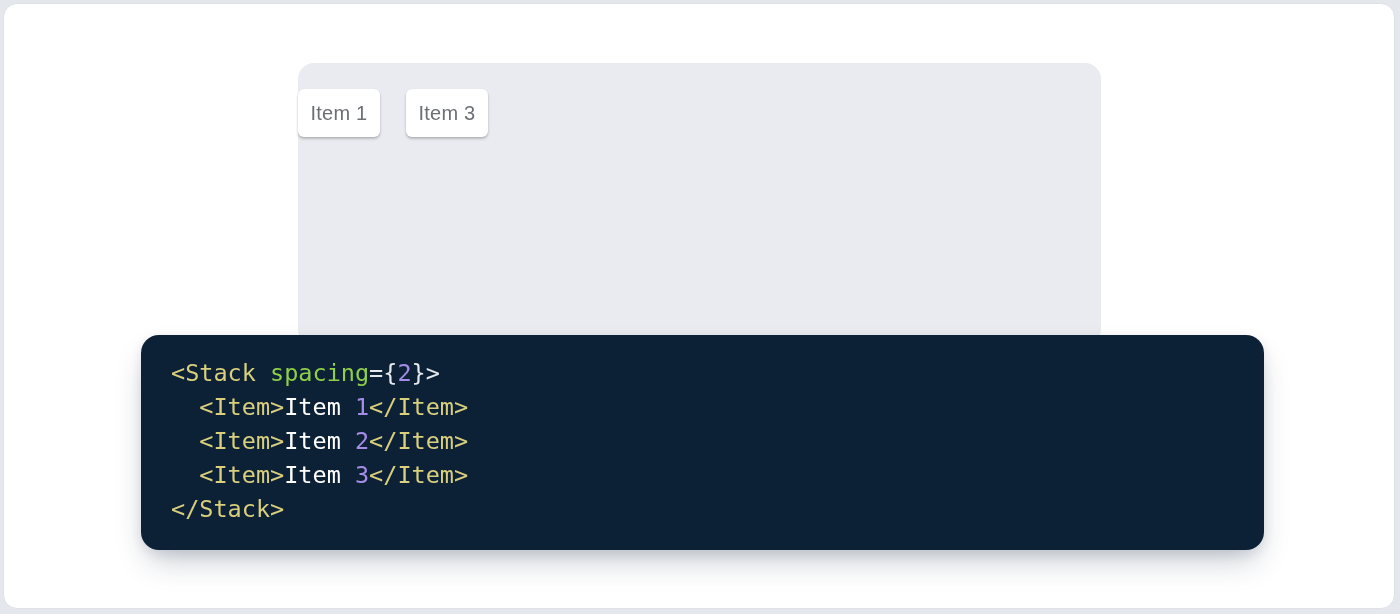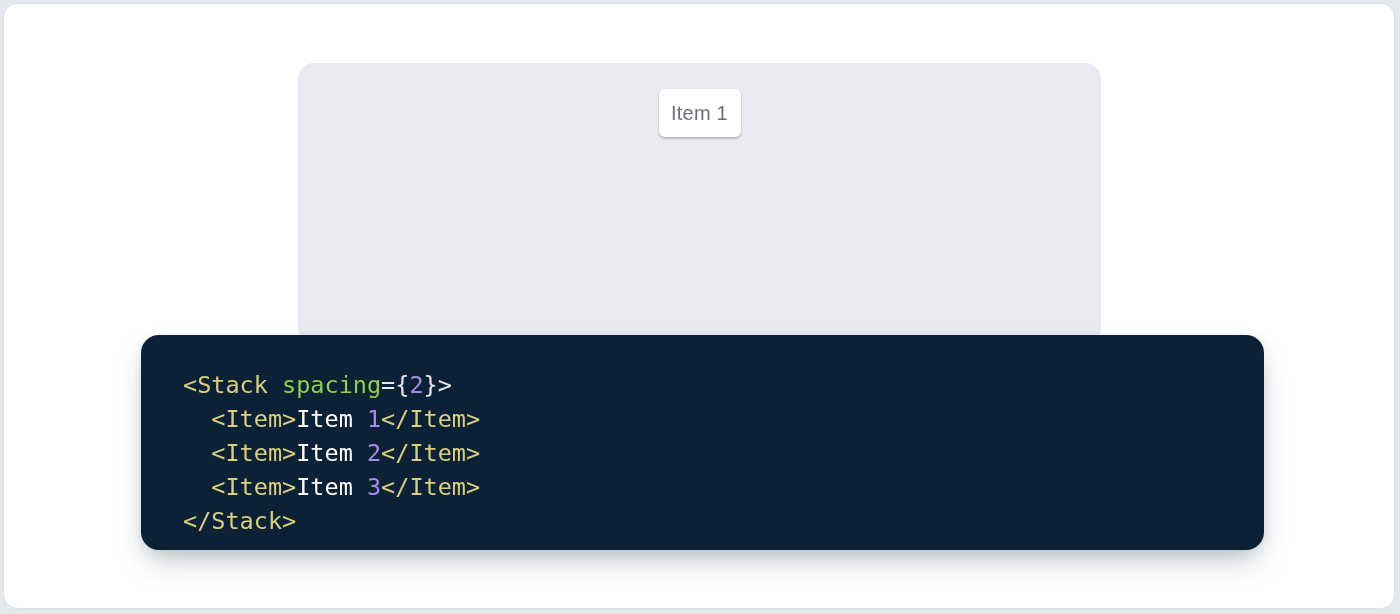--- a/index.html
+++ b/index.html
@@ -27,22 +27,22 @@
     left: 294px;
     top: 59px;
     width: 803px;
     height: 282px;
     background: #e9ebf0;
     border-radius: 16px;
     z-index: 1;
   }
   .stack {
     display: flex;
-    flex-direction: column;
-    align-items: center;
+    flex-direction: row;
+    align-items: flex-end;
     padding-top: 26px;
     gap: 26px;
   }
   .item-card {
     width: 82px;
     height: 48px;
     background: #ffffff;
     border-radius: 6px;
     display: flex;
     align-items: center;
@@ -57,34 +57,35 @@
     top: 331px;
     width: 1123px;
     height: 215px;
     border-radius: 18px;
     box-sizing: border-box;
     padding: 21px 30px 24px 30px;
     z-index: 2;
     box-shadow: 0 16px 32px -8px rgba(20,40,70,0.28), 0 4px 12px rgba(20,40,70,0.10);
   }
   .code {
-    margin: 12px;
+    margin: 0;
     font-family: "DejaVu Sans Mono", "Liberation Mono", monospace;
     font-size: 23.5px;
     line-height: 34px;
   }
   .code-line {
     white-space: pre;
   }
 </style>
 </head>
 <body style="background: rgb(228, 231, 235);">
 
 <div class="page-card" style="background: rgb(255, 255, 255); border-color: rgb(221, 226, 231);">
   <div class="demo-panel" style="background: rgb(233, 235, 240);">
     <div class="stack">
         <div class="item-card" style="background: rgb(255, 255, 255); color: rgb(108, 111, 116);">Item 1</div>
+        <div class="item-card" style="background: rgb(255, 255, 255); color: rgb(108, 111, 116);">Item 3</div>
       </div>
   </div>
   <div class="code-block" style="background: rgb(13, 33, 54);">
     <pre class="code"><div class="code-line"><span style="color: rgb(217, 207, 125);">&lt;Stack </span><span style="color: rgb(143, 208, 72);">spacing</span><span style="color: rgb(230, 233, 236);">=</span><span style="color: rgb(230, 233, 236);">{</span><span style="color: rgb(165, 140, 230);">2</span><span style="color: rgb(230, 233, 236);">}</span><span style="color: rgb(230, 233, 236);">&gt;</span></div><div class="code-line"><span style="color: rgb(255, 255, 255);">  </span><span style="color: rgb(217, 207, 125);">&lt;Item&gt;</span><span style="color: rgb(255, 255, 255);">Item </span><span style="color: rgb(165, 140, 230);">1</span><span style="color: rgb(217, 207, 125);">&lt;/Item&gt;</span></div><div class="code-line"><span style="color: rgb(255, 255, 255);">  </span><span style="color: rgb(217, 207, 125);">&lt;Item&gt;</span><span style="color: rgb(255, 255, 255);">Item </span><span style="color: rgb(165, 140, 230);">2</span><span style="color: rgb(217, 207, 125);">&lt;/Item&gt;</span></div><div class="code-line"><span style="color: rgb(255, 255, 255);">  </span><span style="color: rgb(217, 207, 125);">&lt;Item&gt;</span><span style="color: rgb(255, 255, 255);">Item </span><span style="color: rgb(165, 140, 230);">3</span><span style="color: rgb(217, 207, 125);">&lt;/Item&gt;</span></div><div class="code-line"><span style="color: rgb(217, 207, 125);">&lt;/Stack&gt;</span></div></pre>
   </div>
 </div>
 
 </body></html>

